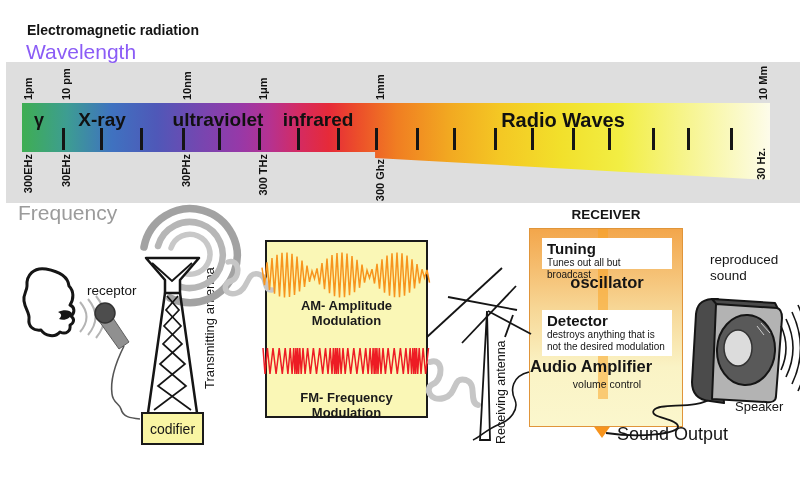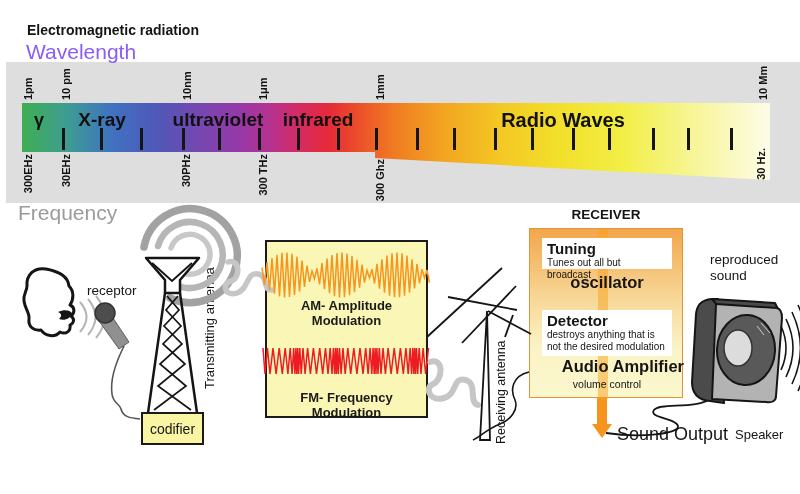--- a/index.html
+++ b/index.html
@@ -28,39 +28,39 @@
              font-size:13px;color:#151515;white-space:nowrap;}
 
   #codifier-box{position:absolute;left:141px;top:412px;width:63px;height:33px;background:#f9f5a3;
       border:2px solid #1a1a1a;box-sizing:border-box;display:flex;align-items:center;justify-content:center;
       font-size:14px;z-index:5;}
 
   #modulation-box{position:absolute;left:265px;top:240px;width:163px;height:178px;background:#faf7b6;
       border:2px solid #1a1a1a;box-sizing:border-box;z-index:3;}
   .mod-label{position:absolute;width:163px;text-align:center;font-size:13px;font-weight:700;color:#1a1a1a;z-index:6;}
 
-  #receiver-box{position:absolute;left:529px;top:228px;width:154px;height:170px;box-sizing:border-box;
+  #receiver-box{position:absolute;left:529px;top:228px;width:154px;height:199px;box-sizing:border-box;
       border:1px solid #e0953a;z-index:3;
       background:linear-gradient(#f3a64b,#f7d695 40%,#faf3c5 70%,#fbf7cd);}
   #receiver-title{position:absolute;left:529px;top:207px;width:154px;text-align:center;
       font-size:13.5px;font-weight:800;z-index:4;}
   .stage-white{position:absolute;left:12px;width:130px;background:#ffffff;z-index:2;padding:2px 5px;box-sizing:border-box;}
   .stage-name{font-size:15px;font-weight:600;}
   .stage-desc{font-size:10px;line-height:12px;}
   #stage-oscillator{position:absolute;left:0;top:44px;width:154px;text-align:center;font-size:16.5px;font-weight:600;z-index:2;}
-  #stage-amplifier{position:absolute;left:0;top:128px;width:154px;text-align:right;font-size:16.5px;font-weight:600;z-index:2;}
+  #stage-amplifier{position:absolute;left:0;top:128px;width:154px;text-align:left;font-size:16.5px;font-weight:600;z-index:2;}
   #amplifier-desc{position:absolute;left:0;top:149px;width:154px;text-align:center;font-size:10.5px;z-index:2;}
   #arrow-shaft-in{position:absolute;left:68px;top:0;width:10px;height:170px;background:rgba(249,160,27,0.5);z-index:1;}
   #arrow-shaft-out{position:absolute;left:597px;top:398px;width:10px;height:26px;background:#f7941d;z-index:2;}
   #arrow-head{position:absolute;left:592px;top:424px;width:0;height:0;z-index:2;
       border-left:10px solid transparent;border-right:10px solid transparent;border-top:14px solid #f7941d;}
   #sound-output-label{position:absolute;left:617px;top:424px;font-size:18px;font-weight:500;z-index:6;}
 
   #reproduced-sound-label{position:absolute;left:710px;top:252px;width:72px;font-size:13.5px;line-height:16px;z-index:6;}
-  #speaker-label{position:absolute;left:735px;top:399px;font-size:13px;z-index:6;margin-top:28px;}
+  #speaker-label{position:absolute;left:735px;top:399px;font-size:13px;z-index:6;}
   #original-sound-label{position:absolute;left:38px;top:357px;width:58px;font-size:13.5px;line-height:16px;}
   #receptor-label{position:absolute;left:87px;top:283px;font-size:13.5px;}
 
   #art{position:absolute;left:0;top:0;z-index:4;pointer-events:none;}
 </style>
 </head>
 <body>
 
 <div id="stage">
 

